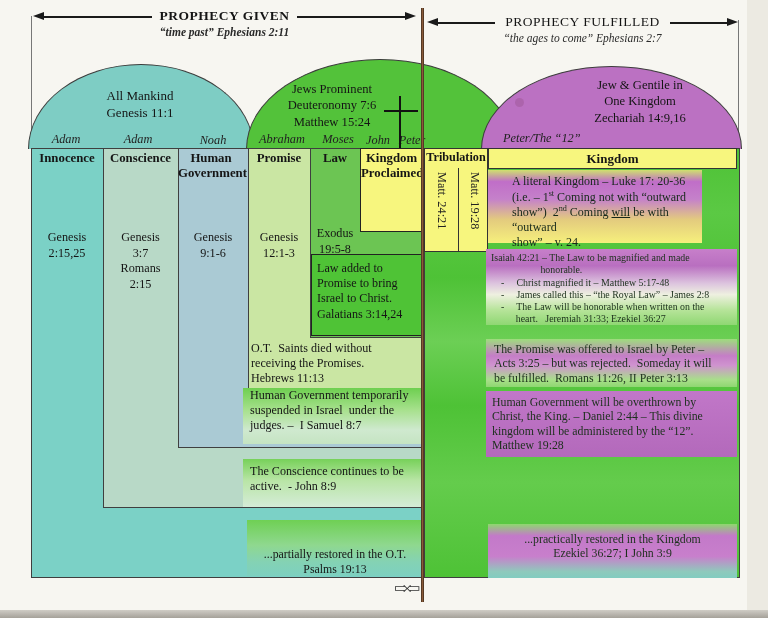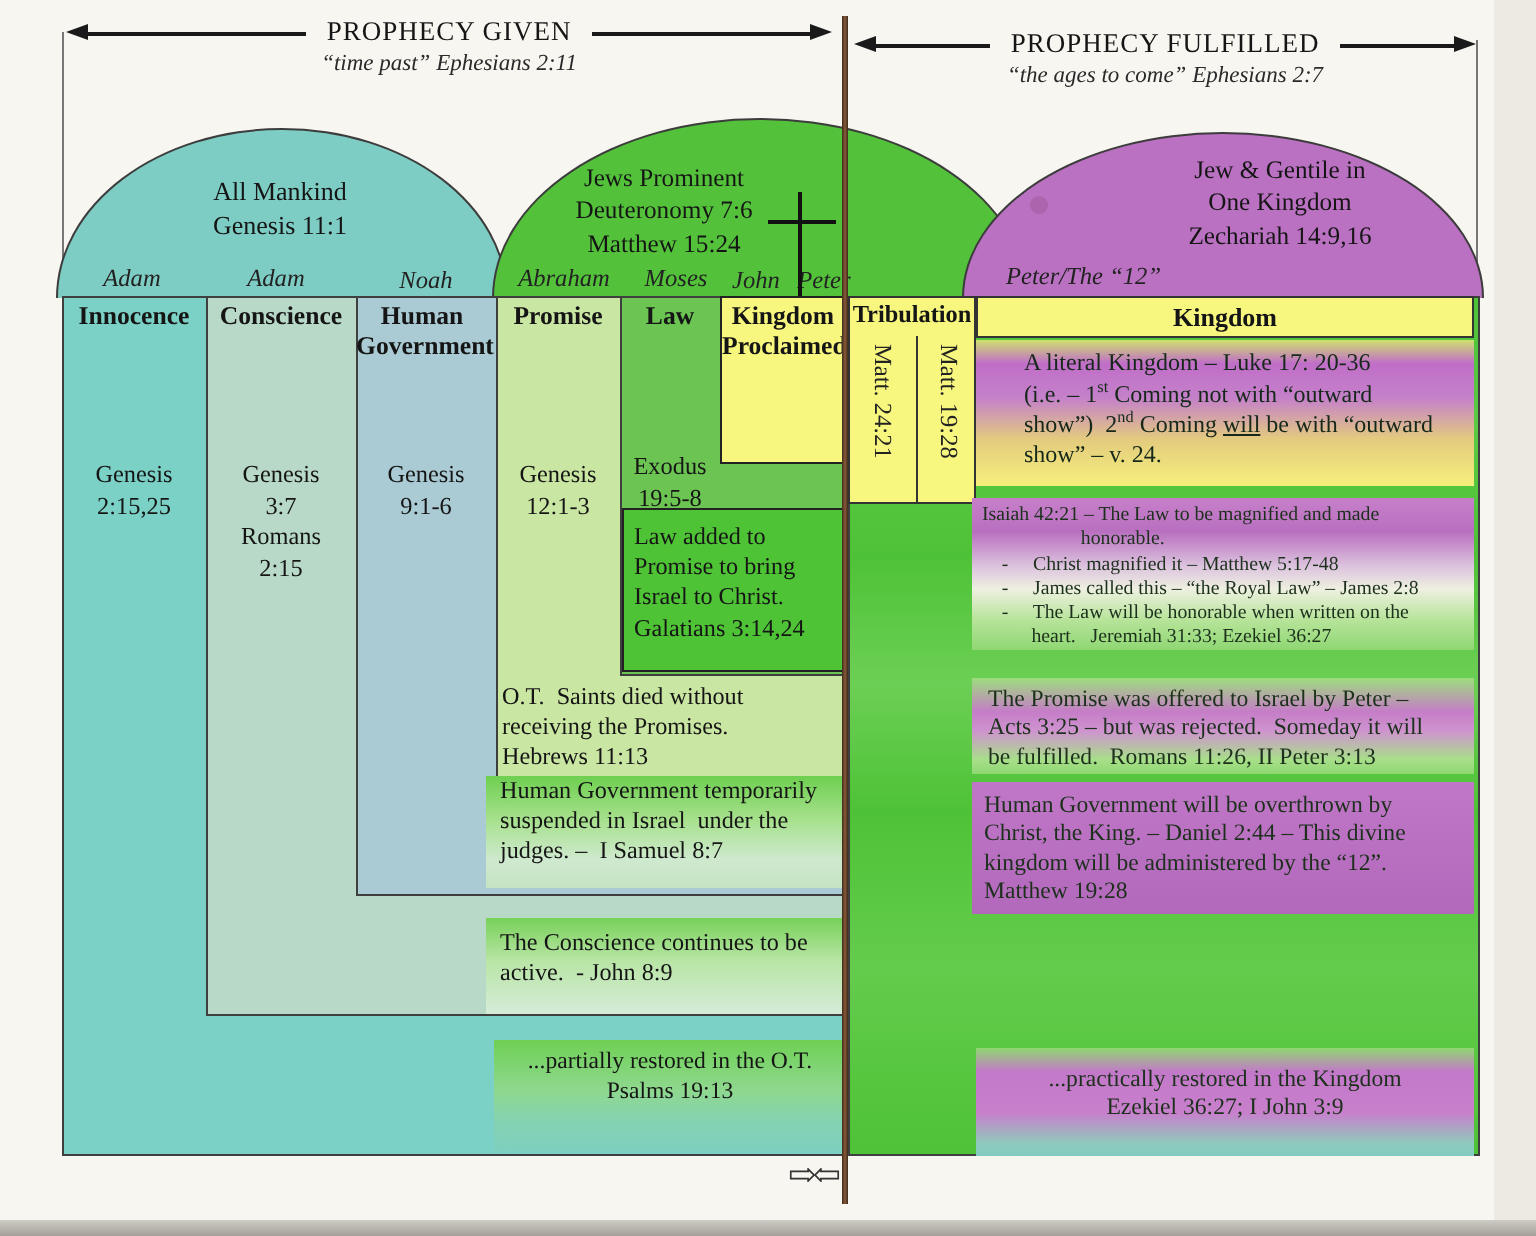--- a/index.html
+++ b/index.html
@@ -30,21 +30,21 @@
   .rich{white-space:pre-wrap;}
 </style>
 </head>
 <body>
 
 <div id="page">
 
   <div class="abs" style="left:747px;top:0;width:21px;height:612px;background:#eceae2;"></div>
   <div class="abs" style="left:0;top:610px;width:768px;height:8px;background:linear-gradient(#cfccc5,#a5a199);"></div>
 
-  <div class="abs tl" style="left:33px;top:8px;width:383px;">
+  <div class="abs tl" style="left:33px;top:8px;width:383px;font-weight:bold;">
     <div class="tl-head-l"></div>
     <div class="tl-line"></div>
     <div class="tl-label">
       <div class="tl-title">PROPHECY GIVEN</div>
       <div class="tl-sub">“time past” Ephesians 2:11</div>
     </div>
     <div class="tl-line"></div>
     <div class="tl-head-r"></div>
   </div>
 
@@ -139,25 +139,25 @@
 judges. –  I Samuel 8:7</div>
   </div>
 
   <div class="abs" style="left:243px;top:459px;width:180px;height:48px;background:linear-gradient(180deg,#77d159,#b9e5a6 45%,#d5ecd8);">
     <div class="note" style="padding:5px 0 0 7px;">The Conscience continues to be
 active.  - John 8:9</div>
   </div>
 
 
   <div class="abs" style="left:247px;top:520px;width:176px;height:56px;background:linear-gradient(180deg,#6fd054,#8fd88f 45%,#84d2b4 75%,#7dd0c0);">
-    <div class="note ctr" style="padding-top:3px;font-size:11.8px;">...partially restored in the O.T.
+    <div class="note ctr" style="padding-top:27px;font-size:11.8px;">...partially restored in the O.T.
 Psalms 19:13</div>
   </div>
 
-  <div class="abs" style="left:488px;top:170px;width:249px;height:73px;background:linear-gradient(180deg,#cfe06e 0%,#c06ec8 16%,#c581ca 40%,#e3cb7e 68%,#f6f07c 100%);">
+  <div class="abs" style="left:488px;top:170px;width:214px;height:73px;background:linear-gradient(180deg,#cfe06e 0%,#c06ec8 16%,#c581ca 40%,#e3cb7e 68%,#f6f07c 100%);">
     <div class="rich rnote" style="padding:4px 4px 0 24px;font-size:12px;color:#16281a;"><span>A literal Kingdom – Luke 17: 20-36
 (i.e. – 1</span><sup>st</sup><span> Coming not with “outward
 show”)  2</span><sup>nd</sup><span> Coming </span><span style="text-decoration: underline;">will</span><span> be with “outward
 show” – v. 24.</span></div>
   </div>
 
   <div class="abs" style="left:486px;top:249px;width:251px;height:76px;background:linear-gradient(180deg,#c77fca 0%,#b96fc0 22%,#dcc3de 45%,#eef0e0 60%,#b7e49a 80%,#8fd773 100%);">
     <div class="rnote" style="padding:3px 0 0 5px;font-size:9.9px;line-height:1.24;">Isaiah 42:21 – The Law to be magnified and made
                     honorable.
     -     Christ magnified it – Matthew 5:17-48

